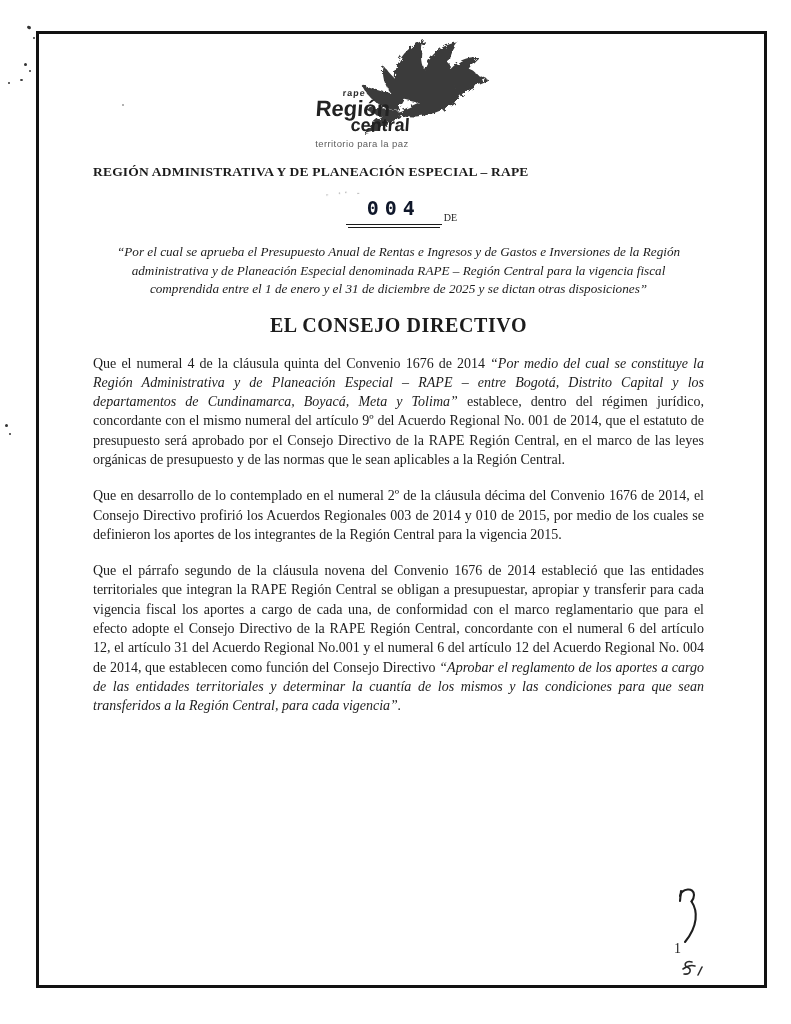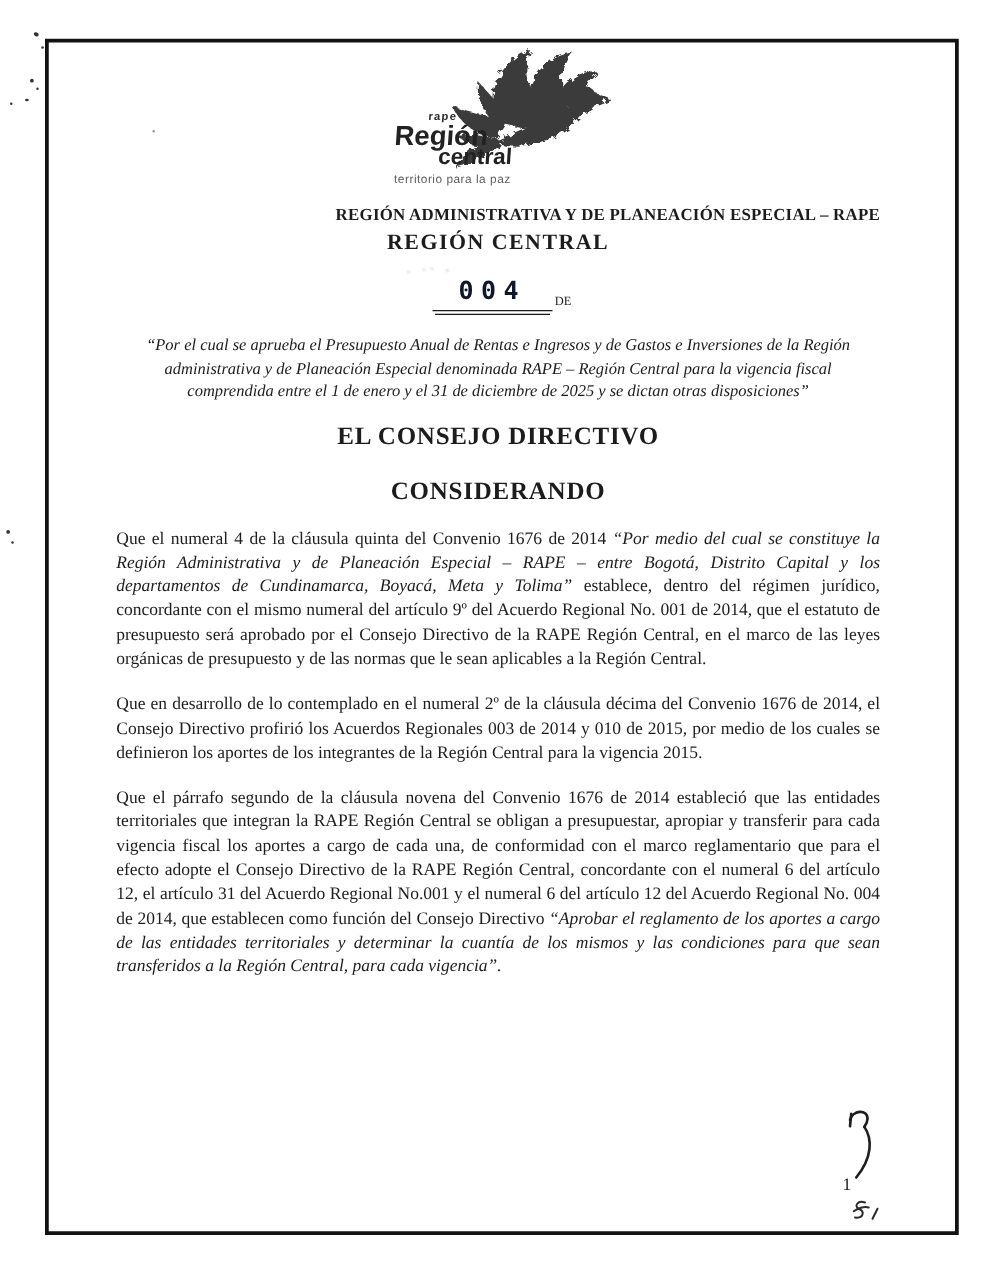--- a/index.html
+++ b/index.html
@@ -17,21 +17,21 @@
   }
   
   .logo-block{position:relative;width:200px;height:116px;margin:6px auto 0;}
   .logo-bird{position:absolute;right:8px;top:-4px;}
   .logo-text{position:absolute;left:16px;bottom:8px;line-height:1;transform:skewX(-4deg);}
   .logo-rape{font-family:"Liberation Sans",sans-serif;font-weight:bold;font-size:9px;letter-spacing:1px;color:#2b2b2b;margin-left:26px;}
   .logo-l1{font-family:"Liberation Sans",sans-serif;font-weight:bold;font-size:22px;color:#222;margin-top:0;}
   .logo-l2{font-family:"Liberation Sans",sans-serif;font-weight:bold;font-size:18px;color:#222;margin-top:-4px;margin-left:36px;}
   .logo-tagline{font-family:"Liberation Sans",sans-serif;font-size:9.5px;color:#5d5d5d;margin-top:5px;margin-left:2px;transform:skewX(4deg);letter-spacing:0.4px;}
   
-  .org-line{margin-top:8px;text-align:right;font-weight:bold;font-size:13.5px;letter-spacing:0.2px;}
+  .org-line{margin-top:8px;text-align:left;font-weight:bold;font-size:13.5px;letter-spacing:0.2px;}
   .org-name{margin-top:3px;text-align:center;font-weight:bold;font-size:17.5px;letter-spacing:1.2px;}
   
   .acuerdo-line{margin-top:16px;display:flex;justify-content:center;align-items:flex-end;position:relative;}
   .acuerdo-label{font-weight:bold;font-size:14px;letter-spacing:0.3px;padding-bottom:4px;}
   .num-wrap{position:relative;width:96px;text-align:center;margin-left:6px;}
   .num-stamp{font-family:"DejaVu Sans Mono",monospace;font-weight:bold;font-size:20px;letter-spacing:6px;display:block;padding-bottom:7px;color:#0f172a;}
   .num-wrap .u1{position:absolute;left:0;right:0;bottom:2px;border-top:1.6px solid #1a1a1a;}
   .num-wrap .u2{position:absolute;left:2px;right:2px;bottom:-1px;border-top:1.3px solid #1a1a1a;}
   .de-label{font-weight:normal;font-size:10px;padding-bottom:4px;margin-left:2px;}
   .year-stamp{font-family:"DejaVu Serif",serif;font-size:31px;letter-spacing:1px;line-height:1;margin-left:5px;padding:0 8px 2px 4px;border-bottom:2px solid #1a1a1a;color:#161616;}
@@ -94,38 +94,36 @@
     </svg>
     <div class="logo-text">
       <div class="logo-rape">rape</div>
       <div class="logo-l1">Región</div>
       <div class="logo-l2">central</div>
       <div class="logo-tagline">territorio para la paz</div>
     </div>
   </div>
 
   <div class="org-line">REGIÓN ADMINISTRATIVA Y DE PLANEACIÓN ESPECIAL – RAPE</div>
-  <div class="org-name">REGIÓN CENTRAL</div>
 
   <div class="acuerdo-line">
     <span class="stamp-ghost">· ·· .</span>
     <span class="num-wrap">
       <span class="num-stamp">004</span>
       <span class="u1"></span>
       <span class="u2"></span>
     </span>
     <span class="de-label">DE</span>
   </div>
 
   <div class="subject">“Por el cual se aprueba el Presupuesto Anual de Rentas e Ingresos y de Gastos e Inversiones de la Región administrativa y de Planeación Especial denominada RAPE – Región Central para la vigencia fiscal comprendida entre el 1 de enero y el 31 de diciembre de 2025 y se dictan otras disposiciones”</div>
 
   <div class="section-heading">EL CONSEJO DIRECTIVO</div>
 
 
-  <div class="section-heading considerando">CONSIDERANDO</div>
 
   <p class="recital"><span>Que el numeral 4 de la cláusula quinta del Convenio 1676 de 2014 </span><span class="seg-italic">“Por medio del cual se constituye la Región Administrativa y de Planeación Especial – RAPE – entre Bogotá, Distrito Capital y los departamentos de Cundinamarca, Boyacá, Meta y Tolima”</span><span> establece, dentro del régimen jurídico, concordante con el mismo numeral del artículo 9º del Acuerdo Regional No. 001 de 2014, que el estatuto de presupuesto será aprobado por el Consejo Directivo de la RAPE Región Central, en el marco de las leyes orgánicas de presupuesto y de las normas que le sean aplicables a la Región Central.</span></p>
 
   <p class="recital"><span>Que en desarrollo de lo contemplado en el numeral 2º de la cláusula décima del Convenio 1676 de 2014, el Consejo Directivo profirió los Acuerdos Regionales 003 de 2014 y 010 de 2015, por medio de los cuales se definieron los aportes de los integrantes de la Región Central para la vigencia 2015.</span></p>
 
   <p class="recital"><span>Que el párrafo segundo de la cláusula novena del Convenio 1676 de 2014 estableció que las entidades territoriales que integran la RAPE Región Central se obligan a presupuestar, apropiar y transferir para cada vigencia fiscal los aportes a cargo de cada una, de conformidad con el marco reglamentario que para el efecto adopte el Consejo Directivo de la RAPE Región Central, concordante con el numeral 6 del artículo 12, el artículo 31 del Acuerdo Regional No.001 y el numeral 6 del artículo 12 del Acuerdo Regional No. 004 de 2014, que establecen como función del Consejo Directivo </span><span class="seg-italic">“Aprobar el reglamento de los aportes a cargo de las entidades territoriales y determinar la cuantía de los mismos y las condiciones para que sean transferidos a la Región Central, para cada vigencia”.</span></p>
 
 </div>
 
 <svg class="hook-mark" width="44" height="62" viewBox="0 0 44 62" aria-hidden="true">

